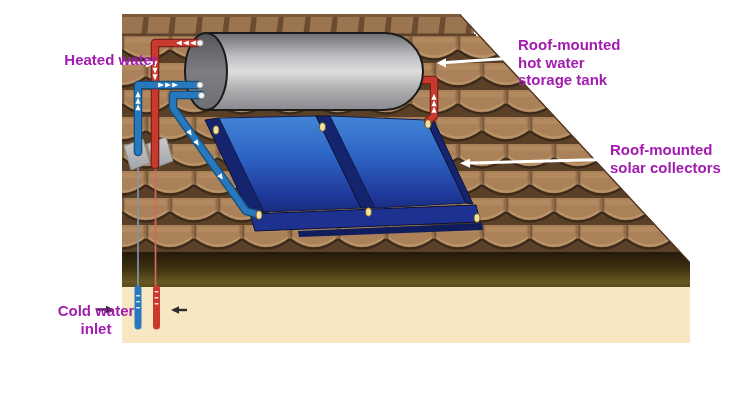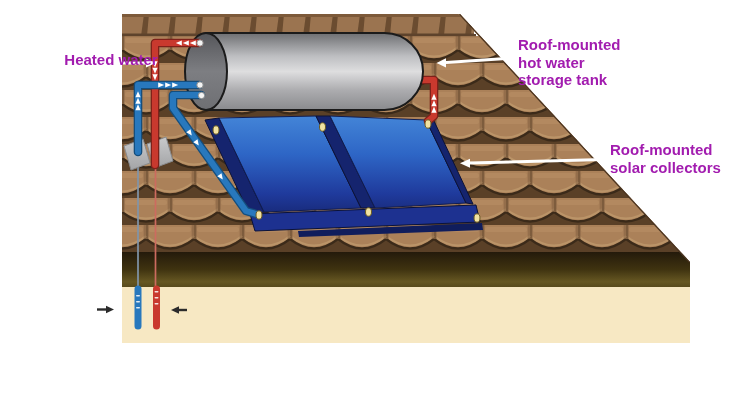--- a/index.html
+++ b/index.html
@@ -211,15 +211,16 @@
 
 <div class="lbl r" style="left:14px;top:51px;width:98px;">Heated water</div>
 
 <div class="lbl" style="left:518px;top:36px;">Roof-mounted
 hot water
 storage tank</div>
 
 <div class="lbl" style="left:610px;top:141px;">Roof-mounted
 solar collectors</div>
 
+<div class="lbl r" style="left:0px;top:302px;width:96px;">Cold water inlet</div>
 
 
 </div>
 
 </body></html>

